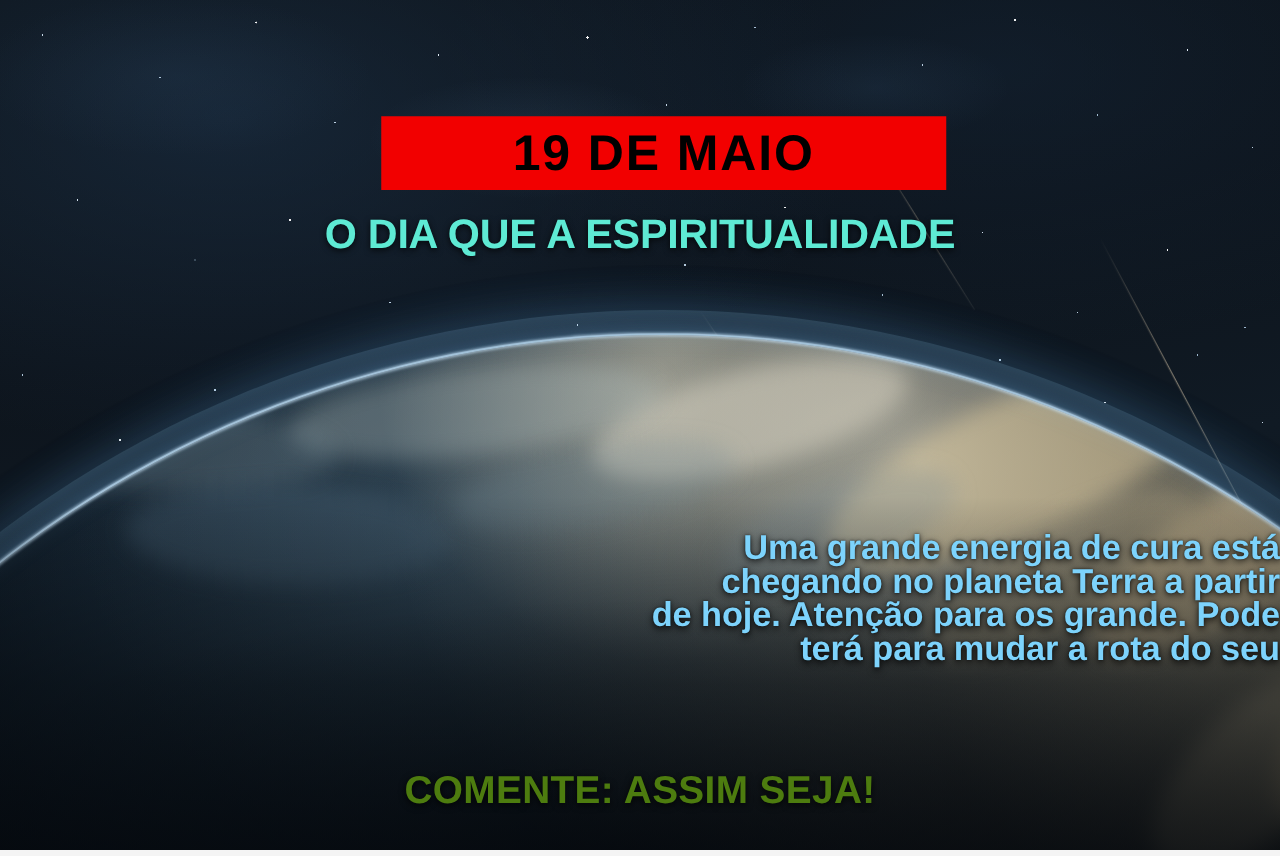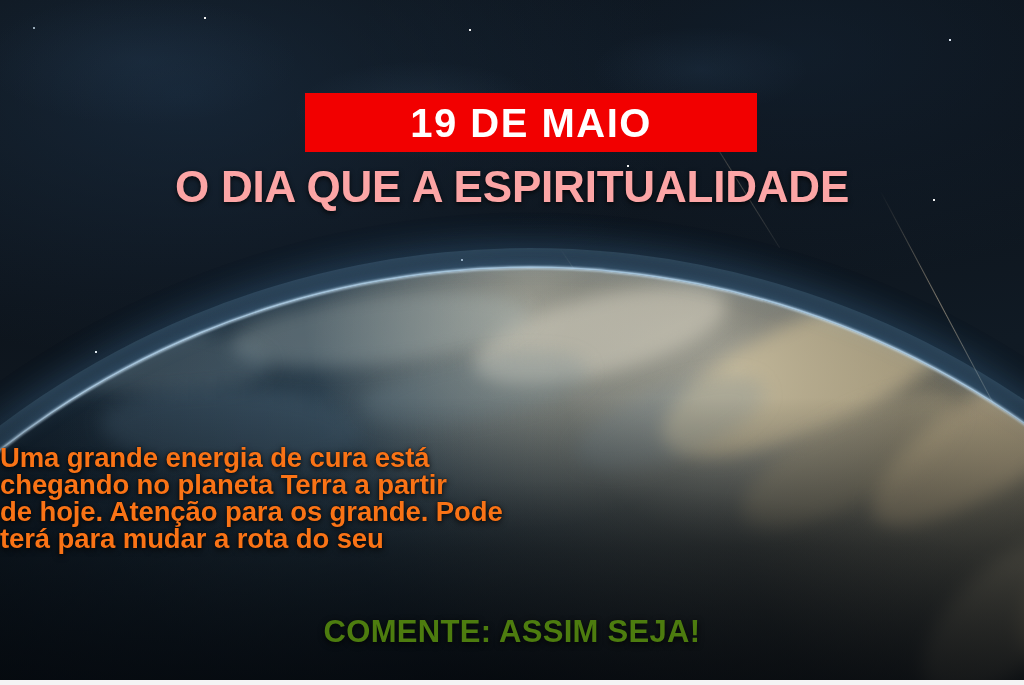--- a/index.html
+++ b/index.html
@@ -211,52 +211,52 @@
     left: 305px;
     top: 93px;
     width: 452px;
     height: 59px;
     background: #f20000;
     display: flex;
     align-items: center;
     justify-content: center;
   }
   .date-banner-text {
-    color: #ffffff;
+    color: #000000;
     font-size: 40px;
     font-weight: bold;
     letter-spacing: 1.5px;
     line-height: 1;
     white-space: nowrap;
     font-family: "Liberation Sans", sans-serif;
   }
 
   .headline {
     position: absolute;
     left: 0;
     right: 0;
     top: 168px;
     text-align: center;
-    color: #fca5a5;
-    font-size: 44px;
+    color: #5eead4;
+    font-size: 33px;
     font-weight: bold;
     line-height: 38px;
     letter-spacing: -0.2px;
     text-shadow: 0 2px 5px rgba(0,0,0,0.75);
     font-family: "Liberation Sans", sans-serif;
   }
   .headline div { white-space: nowrap; }
 
   .body-text {
     position: absolute;
     left: 0;
     right: 0;
-    top: 444px;
-    text-align: left;
-    color: #f97316;
+    top: 424px;
+    text-align: right;
+    color: #7dd3fc;
     font-size: 27.5px;
     font-weight: bold;
     line-height: 27px;
     letter-spacing: -0.1px;
     text-shadow: 0 2px 6px rgba(0,0,0,0.85), 0 0 2px rgba(0,0,0,0.6);
     font-family: "Liberation Sans", sans-serif;
   }
   .body-text div { white-space: nowrap; }
 
   .cta {

